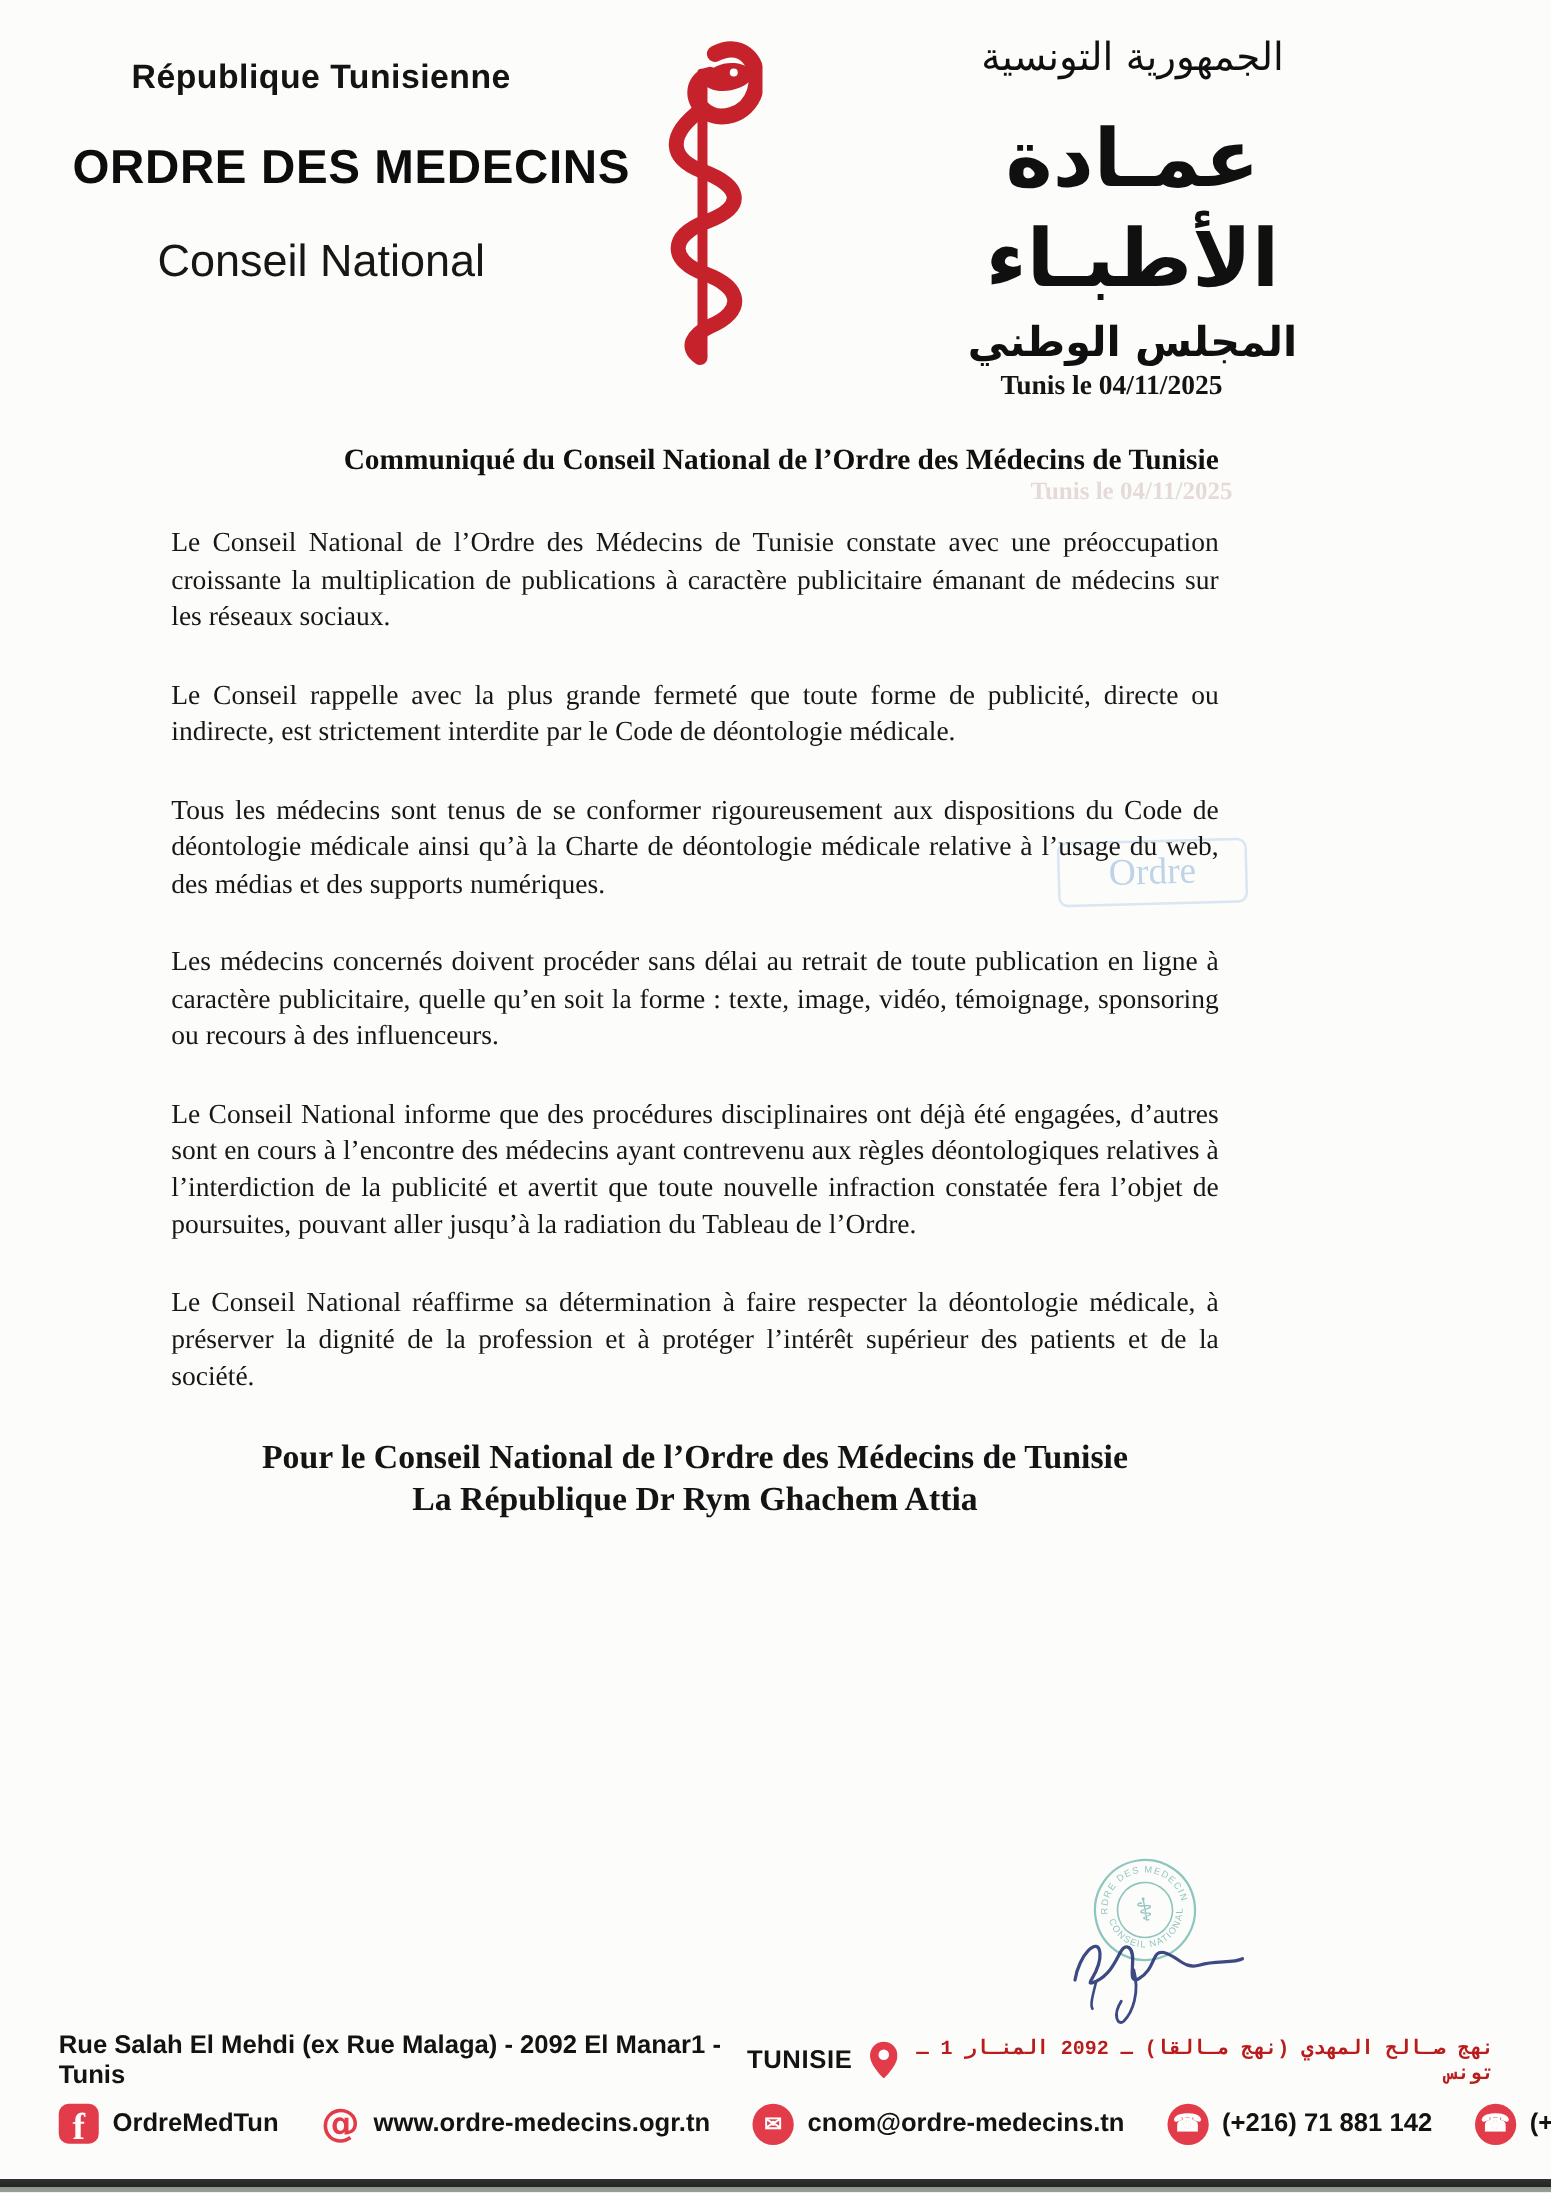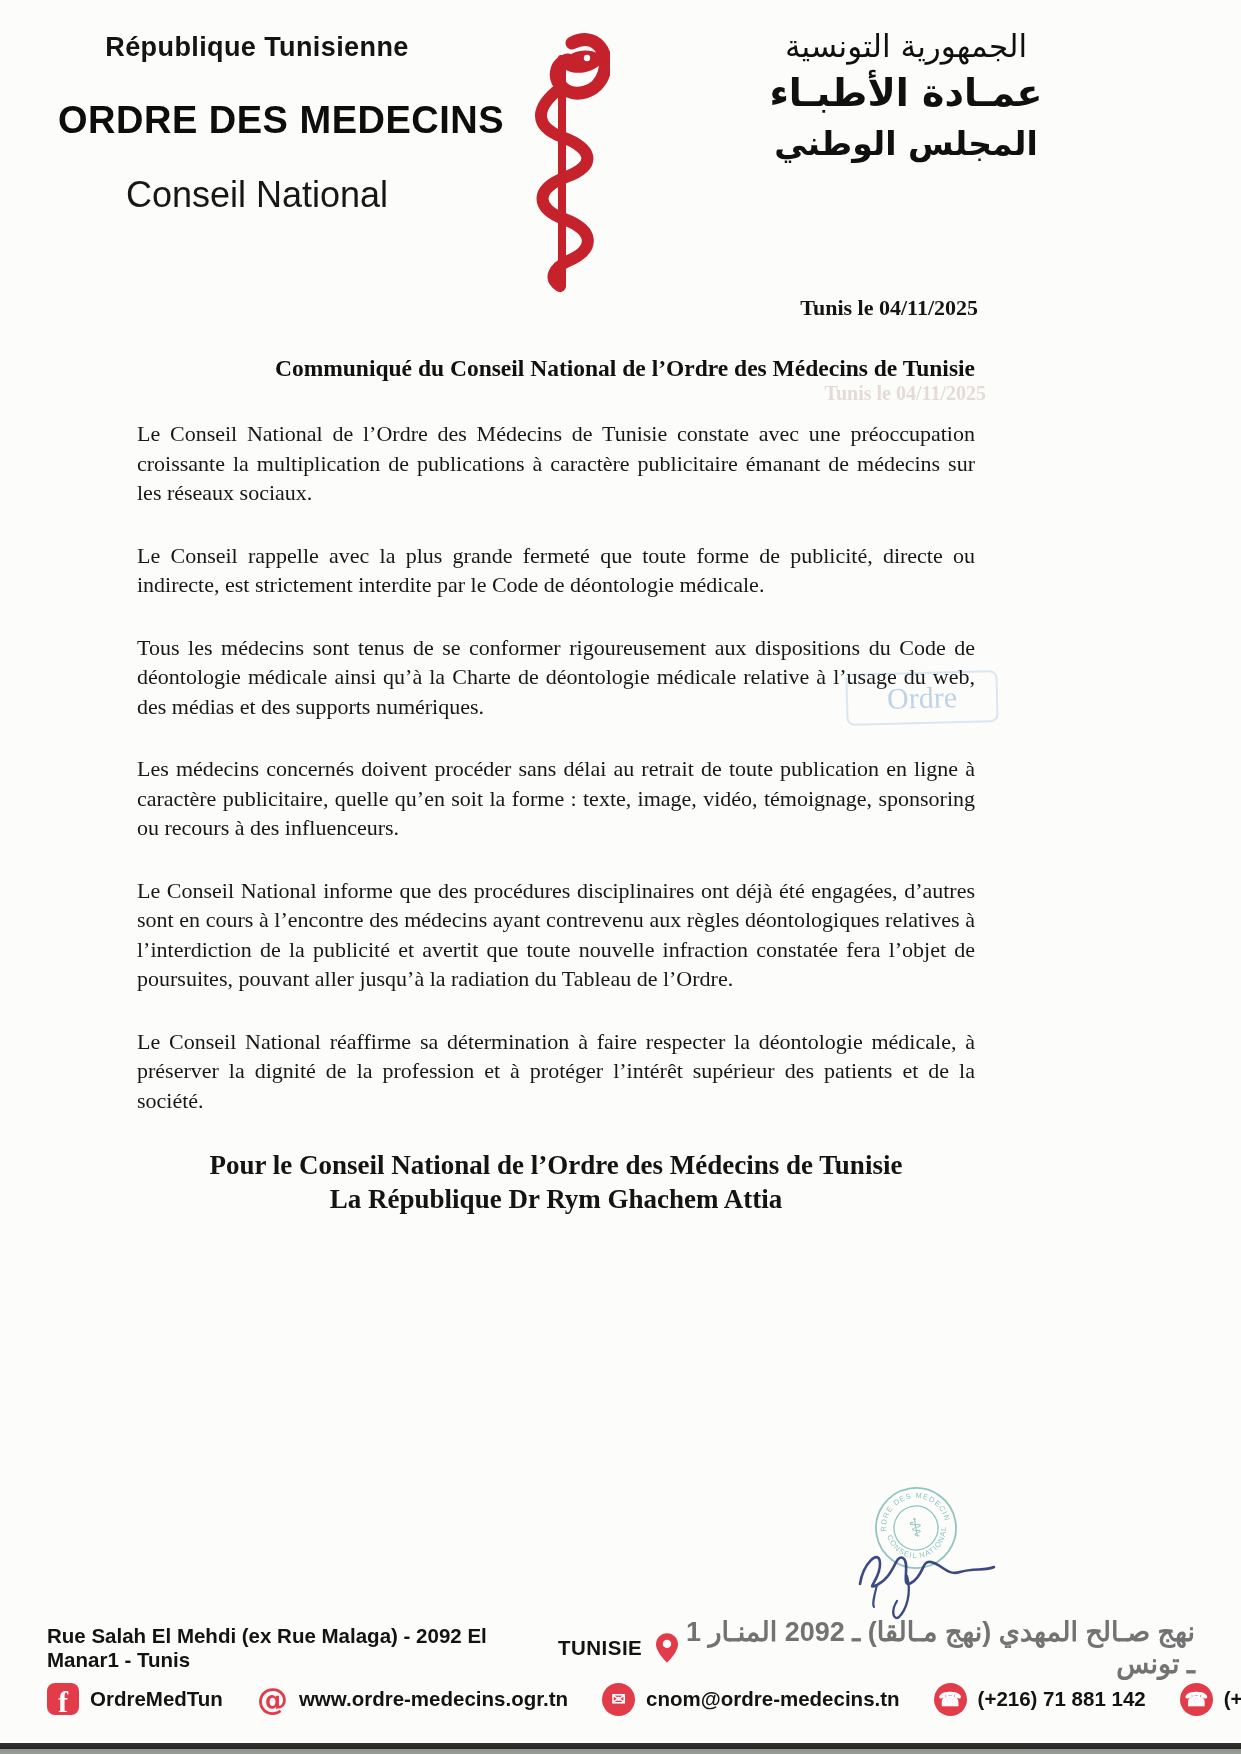--- a/index.html
+++ b/index.html
@@ -4,31 +4,31 @@
 <style>
   * { margin:0; padding:0; box-sizing:border-box; }
   html,body { background:#ffffff; }
   .page {
     position:relative; width:1241px; height:1754px;
     background:#fcfcfb; overflow:hidden;
     font-family:"Liberation Sans", sans-serif; color:#161616;
   }
 
   
-  .hdr-left { position:absolute; left:58px; top:32px; width:398px; text-align:center; }
+  .hdr-left { position:absolute; left:58px; top:46px; width:398px; text-align:center; }
   .hdr-left .l1 { font-size:27px; font-weight:600; letter-spacing:.4px; color:#141414; margin-bottom:36px; }
   .hdr-left .l2 { font-size:38px; font-weight:800; letter-spacing:.5px; color:#0d0d0d; margin-bottom:32px; white-space:nowrap; }
   .hdr-left .l3 { font-size:36px; font-weight:500; color:#171717; }
 
   .logo { position:absolute; left:514px; top:24px; width:96px; height:270px; }
 
   .hdr-right { position:absolute; left:688px; top:28px; width:436px; text-align:center;
                direction:rtl; font-family:"DejaVu Sans", sans-serif; color:#101010; }
   .hdr-right .l1 { font-size:31px; font-weight:500; }
-  .hdr-right .l2 { font-size:38px; font-weight:700; margin-top:6px; line-height:1.25; }
+  .hdr-right .l2 { font-size:64px; font-weight:700; margin-top:24px; line-height:1.25; }
   .hdr-right .l3 { font-size:33px; font-weight:700; margin-top:6px; }
 
   
   .date-line { position:absolute; right:263px; top:295px; font-family:"Liberation Serif", serif;
                font-weight:700; font-size:22px; color:#141414; }
   .ghost-date { position:absolute; right:255px; top:382px; font-family:"Liberation Serif", serif;
                 font-weight:700; font-size:20px; color:#c9b2ac; opacity:.45; filter:blur(.4px); }
   .doc-title { position:absolute; left:137px; top:355px; width:838px; text-align:right;
                font-family:"Liberation Serif", serif; font-weight:700; font-size:23.5px; color:#101010; }
 
@@ -47,22 +47,22 @@
                color:rgba(148,184,218,.75); transform:rotate(-1.5deg); opacity:.8; }
   .stamp { position:absolute; left:874px; top:1486px; width:84px; height:84px;
            transform:rotate(-10deg); opacity:.62; }
   .handsign { position:absolute; left:850px; top:1534px; width:152px; height:88px; opacity:.92; }
 
   
   .footer-line1 { position:absolute; left:47px; top:1630px; width:1148px; height:36px;
                   display:flex; align-items:center; font-weight:700; font-size:20.5px; color:#131313; }
   .footer-line1 .country { letter-spacing:.5px; }
   .footer-line1 .pin { margin-left:14px; display:flex; align-items:center; }
-  .footer-line1 .addr-ar { margin-left:auto; direction:rtl; font-family:Liberation Sans, sans-serif;
-                           font-size:27px; font-weight:700; color:#737373; }
+  .footer-line1 .addr-ar { margin-left:auto; direction:rtl; font-family:Liberation Mono, monospace;
+                           font-size:16px; font-weight:700; color:#b91c1c; }
   .footer-line2 { position:absolute; left:47px; top:1680px; width:1148px; height:38px;
                   display:flex; align-items:center; font-weight:700; font-size:20.5px; color:#131313; }
   .fgroup { display:flex; align-items:center; }
   .fgroup + .fgroup { margin-left:34px; }
   .fgroup .flabel { margin-left:11px; white-space:nowrap; }
   .icon-circle { width:33px; height:33px; border-radius:50%; display:flex; align-items:center;
                  justify-content:center; color:#fff; flex:0 0 auto; }
   .icon-fb { width:32px; height:32px; border-radius:8px; display:flex; align-items:flex-end;
              justify-content:center; color:#fff; font-family:"Liberation Serif", serif;
              font-weight:700; font-size:30px; line-height:26px; overflow:hidden; flex:0 0 auto; }

